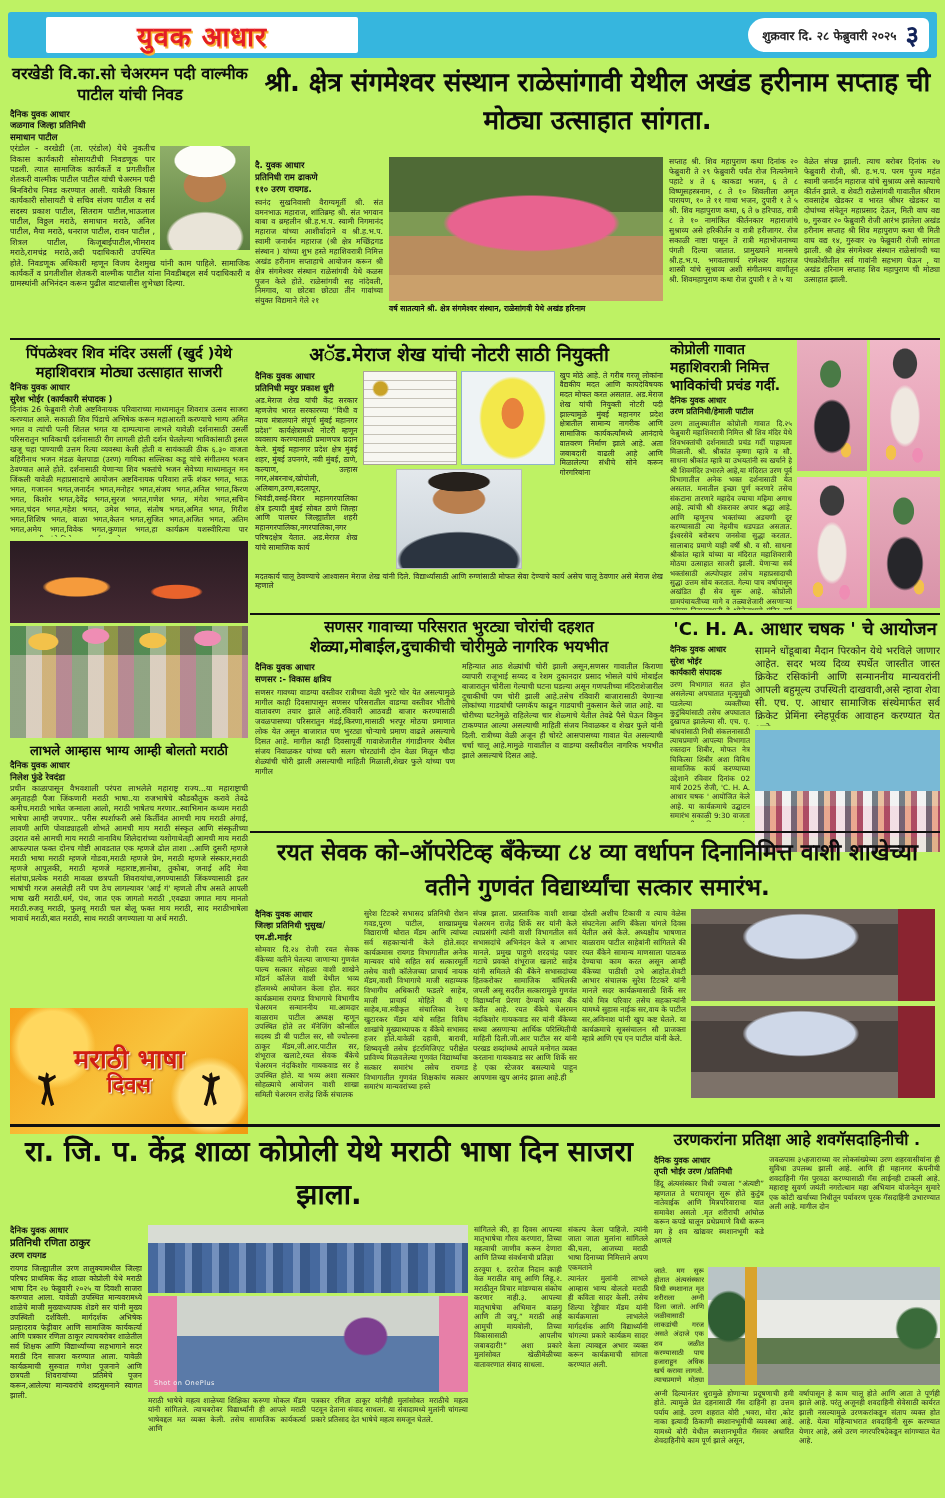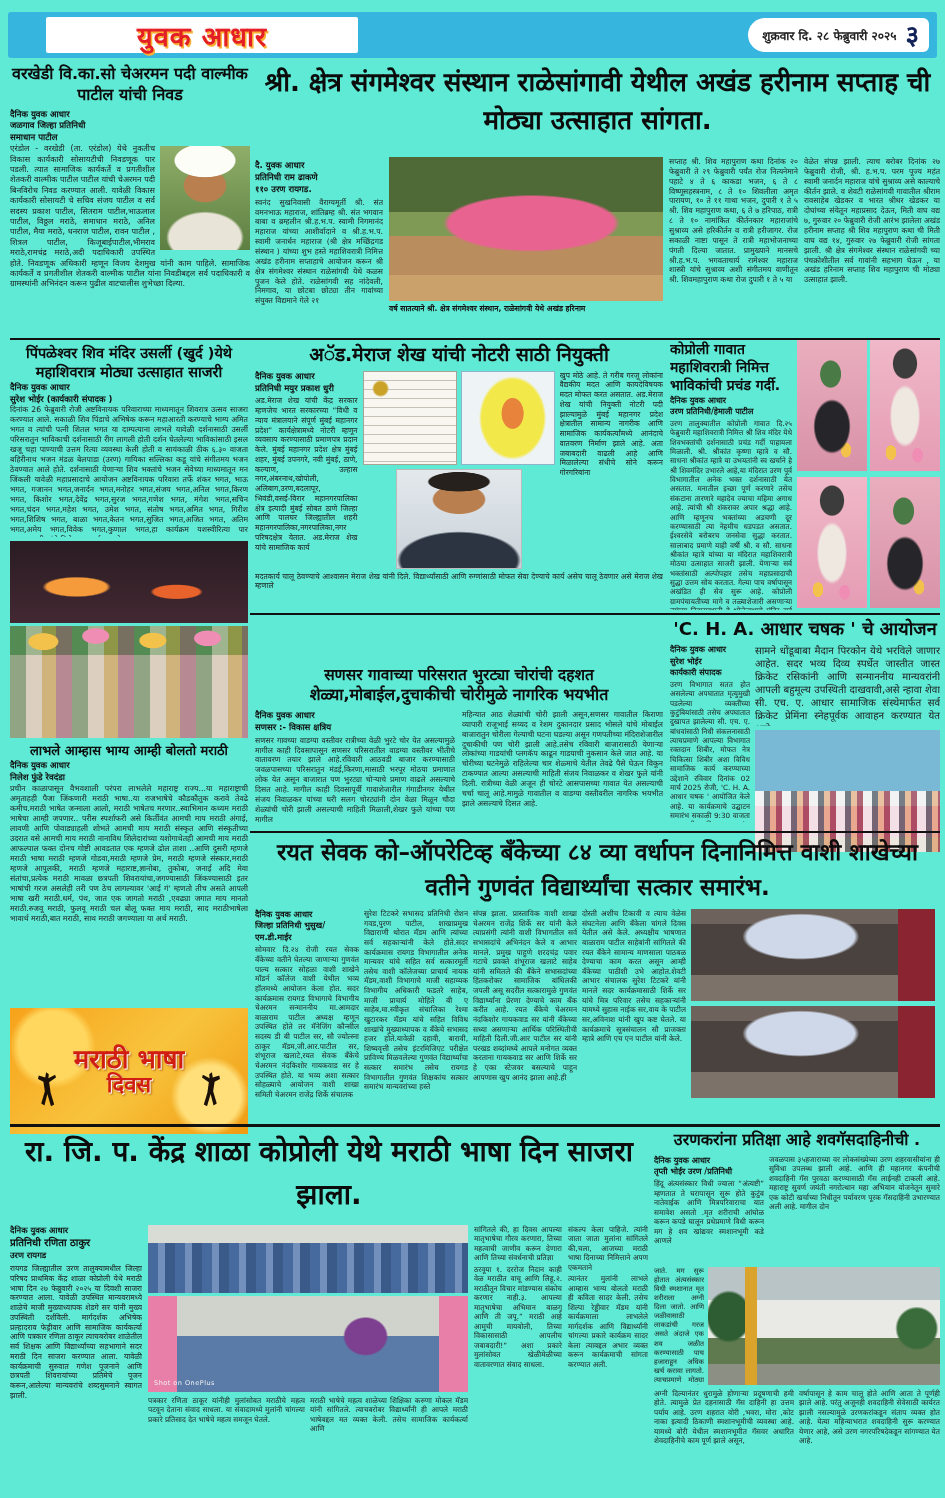--- a/index.html
+++ b/index.html
@@ -1,16 +1,16 @@
 <!DOCTYPE html>
 <html><head>
 <meta charset="utf-8">
 <style>
   html,body{margin:0;padding:0;background:#ffffff;}
-  #page{position:relative;width:945px;height:1498px;background:#5eead4;overflow:hidden;
+  #page{position:relative;width:945px;height:1498px;background:#bef264;overflow:hidden;
         font-family:"DejaVu Sans","Liberation Sans",sans-serif;color:#1a1a1a;}
   .abs{position:absolute;}
   
   #masthead{left:8px;top:12px;width:929px;height:46px;background:#36b6de;border-radius:3px;}
   #logo-box{position:absolute;left:38px;top:5px;width:312px;height:36px;background:#fff;border-radius:2px;
             display:flex;align-items:center;justify-content:center;}
   #logo-text{font-size:27px;font-weight:800;color:#e31e24;letter-spacing:1px;
              text-shadow:1.5px 1.5px 0 #f9b233,-1px -1px 0 #ffe9e9;}
   #date-box{position:absolute;right:8px;top:6px;height:34px;background:#fff;border-radius:17px 6px 6px 17px;
             display:flex;align-items:center;padding:0 10px 0 14px;gap:9px;text-align:right;}
@@ -202,21 +202,21 @@
       <div class="ph ph-deity-dark" style="height:131px;"></div>
       <div class="ph ph-deity" style="height:131px;"></div>
       <div class="ph ph-deity" style="height:131px;"></div>
       <div class="ph ph-deity-dark" style="height:131px;"></div>
     </div>
   </div>
 
   <div class="abs divider" style="left:250px;top:613px;width:690px;height:2px;"></div>
 
   <div class="abs" style="left:255px;top:617px;width:408px;">
-    <h2 class="hl" style="font-size:15.5px;margin-top:48px;">सणसर गावाच्या परिसरात भुरट्या चोरांची दहशत</h2>
+    <h2 class="hl" style="font-size:15.5px;">सणसर गावाच्या परिसरात भुरट्या चोरांची दहशत</h2>
     <h3 class="hl" style="font-size:16px;">शेळ्या,मोबाईल,दुचाकीची चोरीमुळे नागरिक भयभीत</h3>
     <div class="flexrow" style="gap:7px;margin-top:4px;height:162px;">
       <div class="clip" style="width:200px;">
         <div class="byline">दैनिक युवक आधार</div>
         <div class="byline" style="margin-bottom:2px;">सणसर :- विकास क्षत्रिय</div>
         <div class="bt" style="font-size:7.6px;">सणसर गावच्या वाडग्या वस्तीवर रात्रीच्या वेळी भुरटे चोर येत असल्यामुळे मागील काही दिवसापासून सणसर परिसरातील वाडग्या वस्तीवर भीतीचे वातावरण तयार झाले आहे.रविवारी आठवडी बाजार करण्यासाठी जवळपासच्या परिसरातुन मंडई,किरणा,मासाठी भरपूर मोठया प्रमाणात लोक येत असून बाजारात पण भुरट्या चोऱ्याचे प्रमाण वाढले असल्याचे दिसत आहे. मागील काही दिवसापूर्वी गावाशेजारील गंगाडीनगर येथील संजय निवाळकर यांच्या घरी सलग चोरट्यांनी दोन वेळा मिळून चौदा शेळ्यांची चोरी झाली असल्याची माहिती मिळाली,शेखर फुले यांच्या पण मागील</div>
       </div>
       <div class="clip bt" style="width:201px;font-size:7.6px;">महिन्यात आठ शेळ्यांची चोरी झाली असून,सणसर गावातील किराणा व्यापारी राजूभाई सय्यद व रेशम दुकानदार प्रसाद भोसले यांचे मोबाईल बाजारातुन चोरीला गेल्याची घटना घडल्या असून गणपतीच्या मंदिराशेजारील दुचाकीची पण चोरी झाली आहे.तसेच रविवारी बाजारासाठी येणाऱ्या लोकांच्या गाडयांची प्लगकॅप काढून गाडयाची नुकसान केले जात आहे. या चोरीच्या घटनेमुळे राहिलेल्या चार शेळ्माचे येतील तेवढे पैसे घेऊन विकून टाकण्यात आल्या असल्याची माहिती संजय निवाळकर व शेखर फुले यांनी दिली. रात्रीच्या वेळी अजून ही चोरटे आसपासच्या गावात येत असल्याची चर्चा चालू आहे.मामुळे गावातील व वाडग्या वस्तीवरील नागरिक भयभीत झाले असल्याचे दिसत आहे.</div>
     </div>
   </div>
@@ -267,22 +267,22 @@
         <div class="byline" style="font-size:10px;">प्रतिनिधी रणिता ठाकुर</div>
         <div class="byline" style="font-size:8.3px;margin-bottom:2px;">उरण रायगड</div>
         <div class="bt" style="font-size:7.5px;">रायगड जिल्ह्यातील उरण तालुक्यामधील जिल्हा परिषद प्राथमिक केंद्र शाळा कोप्रोली येथे मराठी भाषा दिन २७ फेब्रुवारी २०२५ या दिवशी साजरा करण्यात आला. यावेळी उपस्थित मान्यवरामध्ये शाळेचे माजी मुख्याध्यापक शेडगे सर यांनी मुख्य उपस्थिती दर्शविली. मार्गदर्शक अभिषेक प्रल्हादराव फेड्रीवार आणि सामाजिक कार्यकर्त्या आणि पत्रकार रणिता ठाकूर त्याचबरोबर शाळेतील सर्व शिक्षक आणि विद्यार्थ्यांच्या सहभागाने सदर मराठी दिन साजरा करण्यात आला. यावेळी कार्यक्रमाची सुरुवात गणेश पूजनाने आणि छत्रपती शिवरायांच्या प्रतिमेचे पूजन करून,आलेल्या मान्यवरांचे शब्दसुमनाने स्वागत झाली.</div>
       </div>
       <div style="width:320px;">
         <div class="ph ph-class1" style="width:320px;height:68px;"></div>
         <div class="ph ph-class2" style="width:320px;height:96px;margin-top:3px;">
           <span class="watermark">Shot on OnePlus</span>
         </div>
         <div class="flexrow" style="gap:5px;margin-top:4px;">
+          <div class="bt clip" style="width:158px;height:58px;font-size:7.3px;">मराठी भाषेचे महत्व शाळेच्या शिक्षिका करुणा मोकल मॅडम यांनी सांगितले. त्याचबरोबर विद्यार्थ्यांनी ही आपले मराठी भाषेबद्दल मत व्यक्त केली. तसेच सामाजिक कार्यकर्त्या आणि</div>
           <div class="bt clip" style="width:157px;height:58px;font-size:7.3px;">पत्रकार रणिता ठाकूर यांनीही मुलांसोबत मराठीचे महत्व पटवून देताना संवाद साधला. या संवादामध्ये मुलांनी चांगल्या प्रकारे प्रतिसाद देत भाषेचे महत्व समजून घेतले.</div>
-          <div class="bt clip" style="width:158px;height:58px;font-size:7.3px;">मराठी भाषेचे महत्व शाळेच्या शिक्षिका करुणा मोकल मॅडम यांनी सांगितले. त्याचबरोबर विद्यार्थ्यांनी ही आपले मराठी भाषेबद्दल मत व्यक्त केली. तसेच सामाजिक कार्यकर्त्या आणि</div>
         </div>
       </div>
       <div class="clip" style="width:88px;">
         <div class="bt" style="font-size:7.3px;">सांगितले की, हा दिवस आपल्या मातृभाषेचा गौरव करणारा, तिच्या महत्वाची जाणीव करून देणारा आणि तिच्या संवर्धनाची प्रतिज्ञा</div>
         <div class="bt" style="font-size:7.3px;margin-top:2px;">ठरवूया १. दररोज निदान काही वेळ मराठीत वाचू आणि लिहू.२. मराठीतून विचार मांडण्यास संकोच करणार नाही.३. आपल्या मातृभाषेचा अभिमान बाळगू आणि ती जपू.” मराठी आहे आमुची मायबोली, तिच्या विकासासाठी आपलीच जबाबदारी!” अशा प्रकारे मुलांसोबत खेळीमेळीच्या वातावरणात संवाद साधला.</div>
       </div>
       <div class="clip" style="width:80px;">
         <div class="bt" style="font-size:7.3px;">संकल्प केला पाहिजे. त्यांनी जाता जाता मुलांना सांगितले की,चला, आजच्या मराठी भाषा दिनाच्या निमित्ताने अपण एकमताने</div>
         <div class="bt" style="font-size:7.3px;margin-top:2px;">त्यानंतर मुलांनी लाभले आम्हास भाग्य बोलतो मराठी ही कविता सादर केली. तसेच शिल्पा रेड्डीवार मॅडम यांनी कार्यक्रमाला लाभलेले मार्गदर्शक आणि विद्यार्थ्यांनी चांगल्या प्रकारे कार्यक्रम सादर केला त्याबद्दल अभार व्यक्त करून कार्यक्रमाची सांगता करण्यात अली.</div>
       </div>

